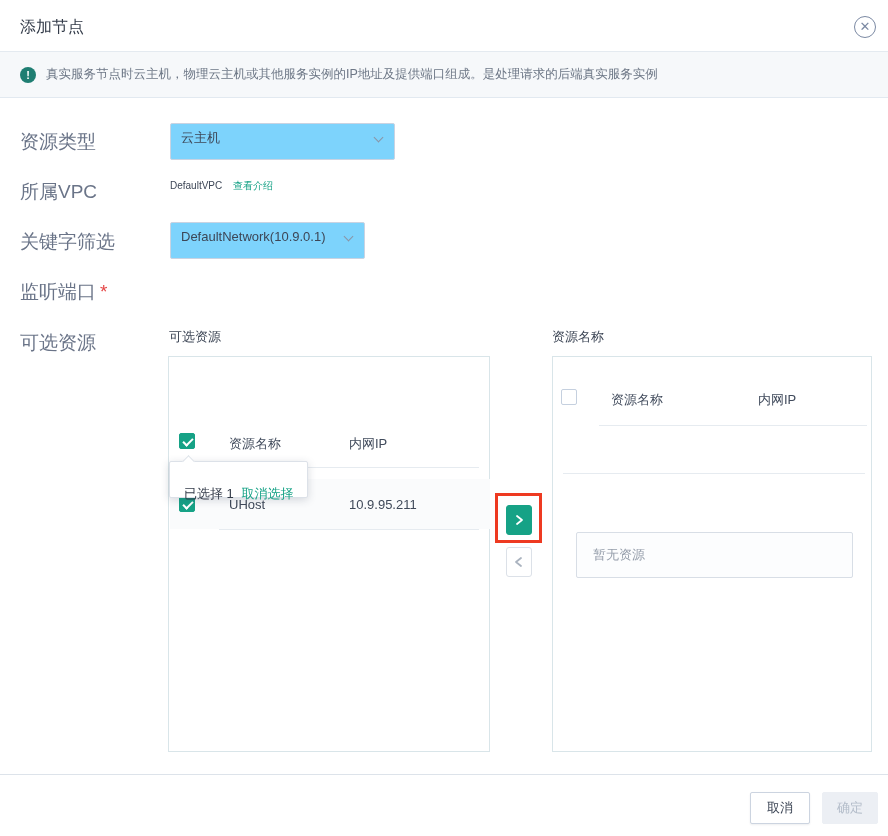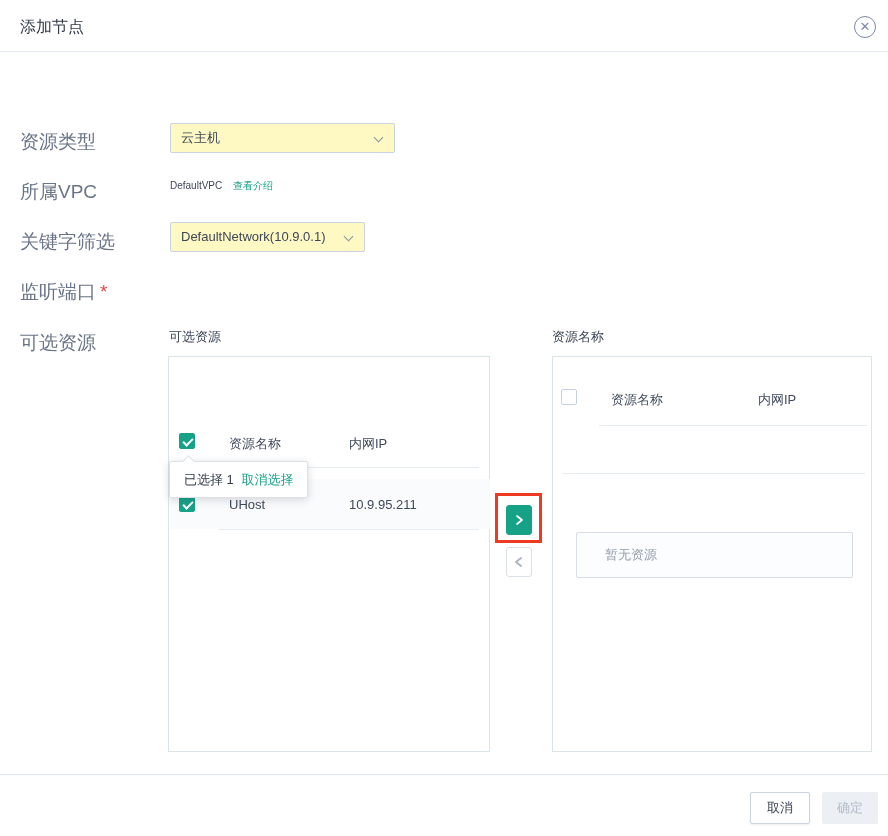--- a/index.html
+++ b/index.html
@@ -17,21 +17,21 @@
   .banner { position:absolute; left:0; top:52px; width:888px; height:46px; background:#f6f8fa;
             border-bottom:1px solid #e2e9f0; display:flex; align-items:center; padding:0 20px; }
   .info-ico { flex:0 0 16px; width:16px; height:16px; border-radius:50%; background:#1f7e72; margin-right:10px; position:relative; }
   .info-ico::before { content:"!"; position:absolute; left:0; top:0; width:16px; height:16px;
                       color:#fff; font-size:11px; font-weight:bold; line-height:16px; text-align:center; }
   .banner-text { font-size:12.5px; color:#6d7786; }
 
   
   .flabel { position:absolute; left:20px; font-size:19px; color:#6a7488; }
   .req { color:#e54545; margin-left:4px; }
-  .select, .textinput { position:absolute; height:30px; background:#fef9c3; border:1px solid #c9d3e2; border-radius:2px;
+  .select, .textinput { position:absolute; height:37px; background:#7dd3fc; border:1px solid #c9d3e2; border-radius:2px;
                         font-size:13px; color:#3d4656; line-height:28px; padding:0 10px; }
   .select { cursor:pointer; }
   .chev { position:absolute; right:12px; top:10px; width:7px; height:7px; border:solid #8a94a6;
           border-width:0 1px 1px 0; transform:rotate(45deg); }
   .textinput input { width:100%; height:28px; border:none; outline:none; font-size:13px; color:#3d4656;
                      font-family:inherit; background:transparent; }
   .plain-val { position:absolute; font-size:10px; color:#3d4656; }
   .tlink { color:#16a286; cursor:pointer; margin-left:8px; text-decoration:none; }
 
   
@@ -51,55 +51,59 @@
                         border-left:2px solid #fff; border-bottom:2px solid #fff; transform:rotate(-45deg); }
   .cbx.unchecked { background:#fff; border:1px solid #c5d0df; }
 
   .th { position:absolute; font-size:13px; color:#414b5c; }
   .td { position:absolute; font-size:13px; color:#3f4959; }
   .divline { position:absolute; height:1px; background:#e6ebf0; }
   .rowbg { position:absolute; left:1px; top:122px; width:320px; height:50px; background:#fafbfc; }
 
   
   .tooltip { position:absolute; left:169px; top:461px; height:37px; background:#fff; border:1px solid #dce1e8;
-             border-radius:2px; box-shadow:0 2px 8px rgba(40,52,76,.18); padding:0 14px; line-height:35px;
+             border-radius:2px; box-shadow:0 2px 8px rgba(40,52,76,.18); padding:14px 14px; line-height:35px;
              font-size:13px; color:#333b49; white-space:nowrap; z-index:6; }
   .tooltip::before { content:""; position:absolute; left:14px; top:-5px; width:8px; height:8px; background:#fff;
                      border-left:1px solid #dce1e8; border-top:1px solid #dce1e8; transform:rotate(45deg); }
 
   
   .tbtn { position:absolute; left:506px; width:26px; height:30px; border-radius:3px; display:flex;
           align-items:center; justify-content:center; cursor:pointer; }
   .tbtn.to-right { top:505px; background:#16a286; border:1px solid #16a286; z-index:3; }
   .tbtn.to-left  { top:547px; background:#fff; border:1px solid #dce1e8; }
   .red-box { position:absolute; left:495px; top:493px; width:47px; height:50px; border:3px solid #ee3a21;
              z-index:4; pointer-events:none; }
 
   
   .empty-box { position:absolute; left:23px; top:175px; width:277px; height:46px; border:1px solid #d8dee6;
-               border-radius:2px; background:#fcfdfe; font-size:13px; color:#949daa; line-height:44px; padding-left:28px; }
+               border-radius:2px; background:#fcfdfe; font-size:13px; color:#949daa; line-height:44px; padding-left:16px; }
 
   
   .ftr-line { position:absolute; left:0; top:774px; width:888px; height:1px; background:#dde3ea; }
   .btn { position:absolute; top:792px; height:32px; border-radius:2px; font-size:13px; font-family:inherit;
          text-align:center; cursor:pointer; }
   .btn.cancel { left:750px; width:60px; background:#fff; border:1px solid #ccd4e0; color:#3b4454;
                 box-shadow:0 1px 2px rgba(31,41,63,.08); line-height:30px; }
   .btn.confirm { left:822px; width:56px; background:#eceff4; border:1px solid #eceff4; color:#b3bcc9;
                  line-height:30px; cursor:default; }
 </style>
 </head>
 <body>
 
 <div class="stage">
 
   <div class="hdr-title">添加节点</div>
   <div class="close-btn">✕</div>
   <div class="hdr-line"></div>
 
+  <div class="banner">
+    <span class="info-ico"></span>
+    <span class="banner-text">真实服务节点时云主机，物理云主机或其他服务实例的IP地址及提供端口组成。是处理请求的后端真实服务实例</span>
+  </div>
 
   <div class="flabel" style="top:129px">资源类型</div>
   <div class="select" style="left:170px; top:123px; width:225px">
     <span>云主机</span>
     <span class="chev"></span>
   </div>
 
   <div class="flabel" style="top:179px">所属VPC</div>
   <div class="plain-val" style="left:170px; top:179px">
     <span>DefaultVPC</span>

